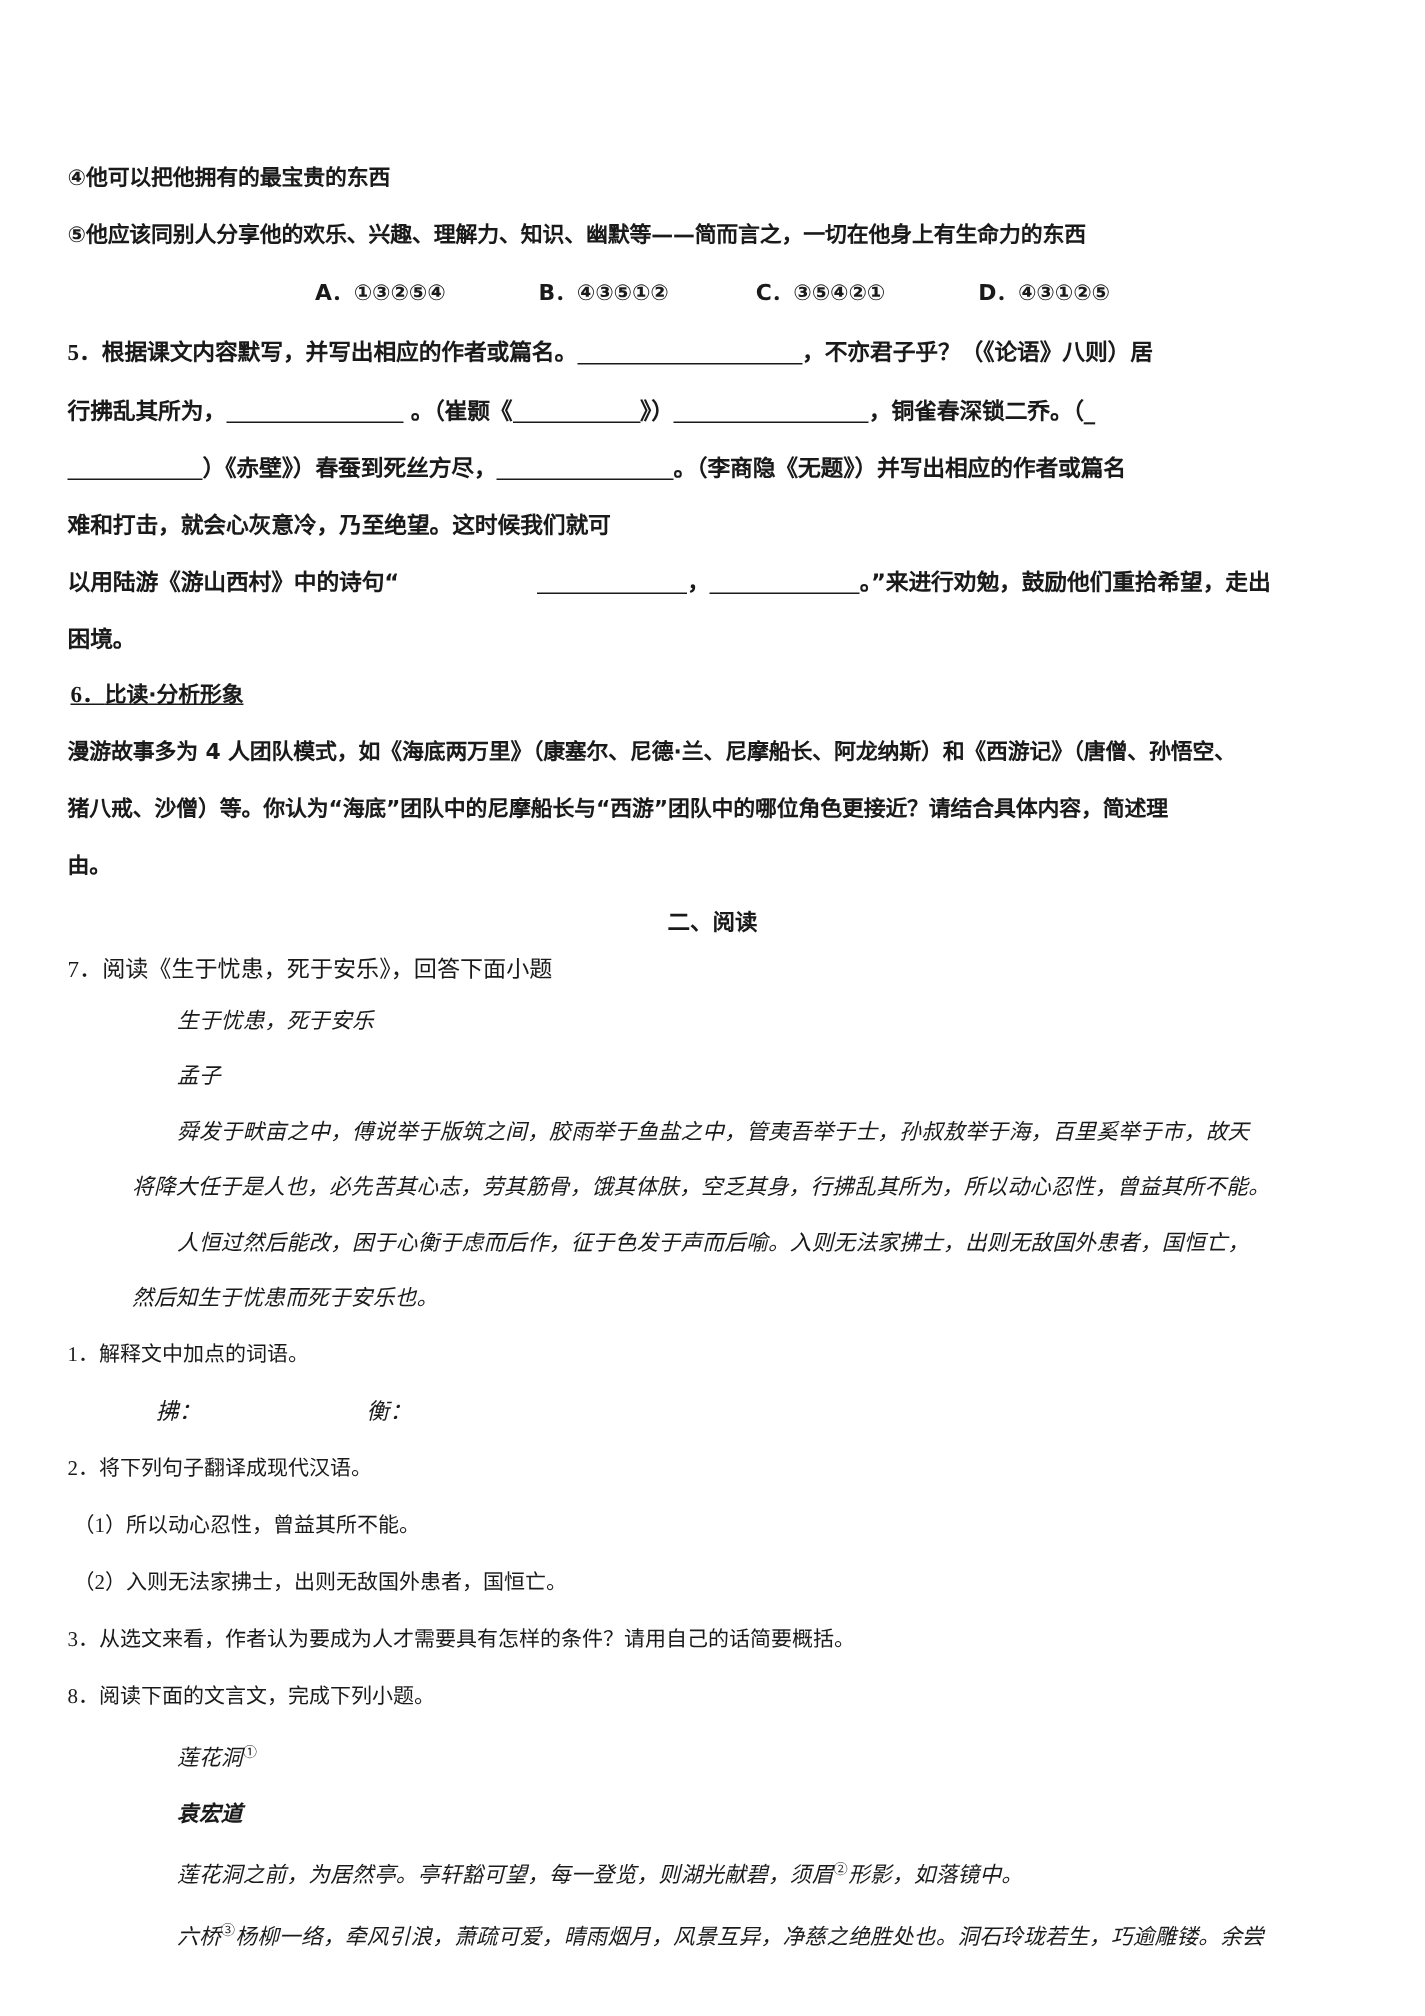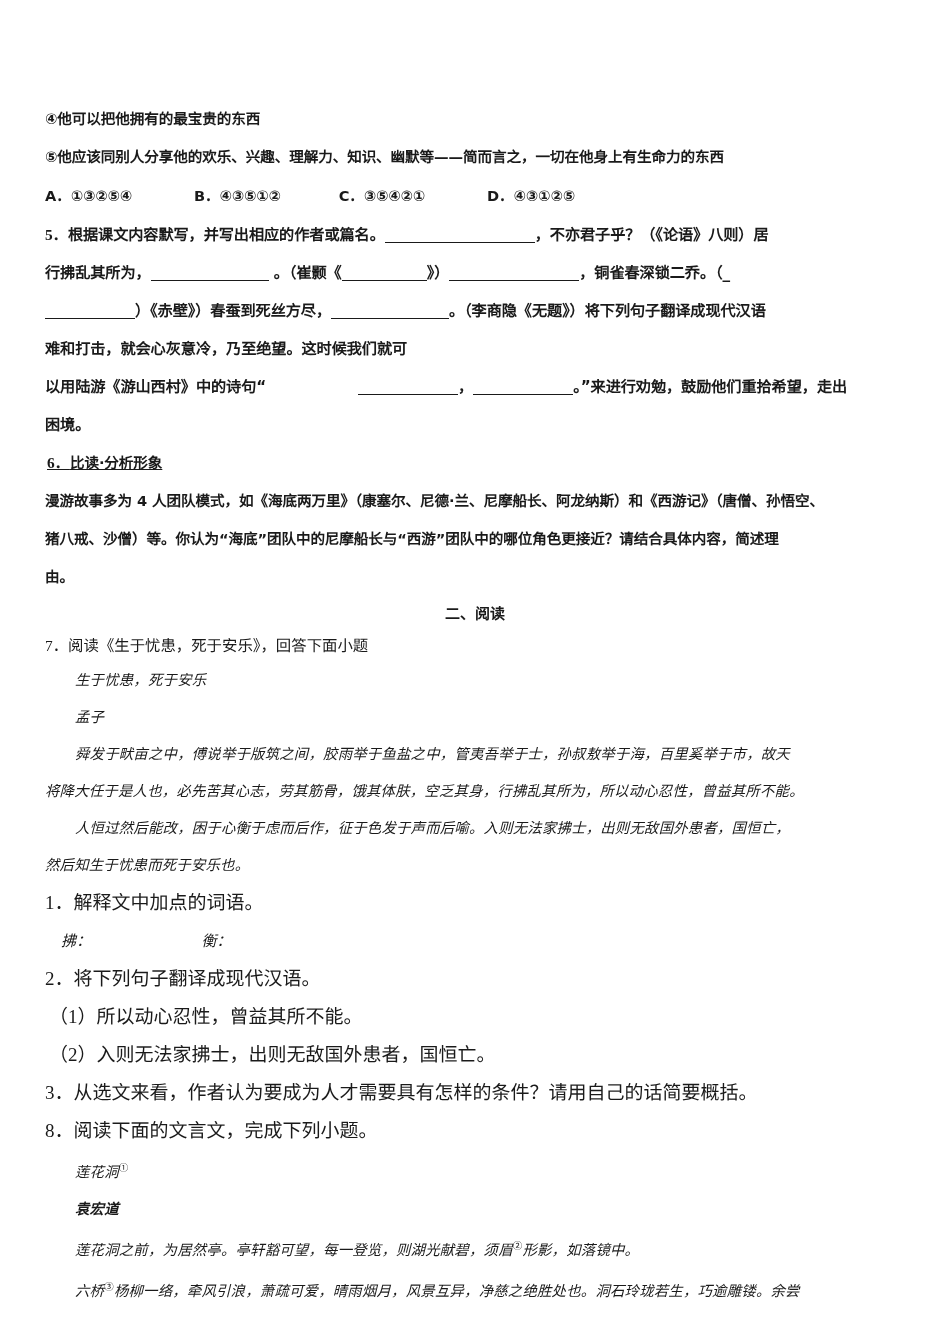--- a/index.html
+++ b/index.html
@@ -37,20 +37,21 @@
     font-size: 15.4px;
     line-height: 38px;
   }
   
   .kai {
     font-family: "Liberation Serif", "DejaVu Serif", serif;
     font-size: 14.4px;
     line-height: 37px;
     font-style: italic;
     letter-spacing: 0.2px;
+    margin-left: 43px;
   }
   .sec-head {
     font-family: "DejaVu Sans", "Liberation Sans", sans-serif;
     font-weight: bold;
     font-size: 15px;
     line-height: 32px;
   }
   .qnum {
     font-family: "Liberation Serif", "DejaVu Serif", serif;
     font-size: 15.4px;
@@ -74,34 +75,34 @@
   .b-w118 { width: 118px; }
   .b-w100 { width: 100px; }
   .b-w90  { width: 90px; }
   .b-w85  { width: 85px; }
 
   .sup {
     font-size: 9.5px;
     vertical-align: super;
     font-style: normal;
   }
-  .sub-q { font-size: 19px; line-height: 38px; }
+  .sub-q { font-size: 14px; line-height: 38px; }
   .blank-row { line-height: 38px; font-size: 15px; font-style: italic; }
   .gapbig { display: inline-block; width: 92px; }
   .q5line { font-size: 15.2px; line-height: 38px; white-space: nowrap; }
 </style>
 </head>
 <body>
 
 <div class="page">
 
   <div class="hei">④他可以把他拥有的最宝贵的东西</div>
   <div class="hei">⑤他应该同别人分享他的欢乐、兴趣、理解力、知识、幽默等——简而言之，一切在他身上有生命力的东西</div>
 
-  <div class="hei" style="line-height:40px;">
+  <div class="hei" style="line-height:40px;text-align:center;">
     <span>
       <span>A．</span><span>①③②⑤④</span>
     </span>
     <span class="opt-gap-1"></span>
     <span>
       <span>B．</span><span>④③⑤①②</span>
     </span>
     <span class="opt-gap-2"></span>
     <span>
       <span>C．</span><span>③⑤④②①</span>
@@ -115,21 +116,21 @@
   <div class="q5line hei">
     <span class="qnum">5．</span><span>根据课文内容默写，并写出相应的作者或篇名。</span><span class="blank b-w150"></span><span>，不亦君子乎？（《论语》八则）居</span>
   </div>
 
 
   <div class="q5line hei">
     <span>行拂乱其所为，</span><span class="blank b-w118"></span><span> 。（崔颢《</span><span class="blank b-w85"></span><span>》）</span><span class="blank b-w130"></span><span>，铜雀春深锁二乔。（_</span>
   </div>
 
   <div class="q5line hei">
-    <span class="blank b-w90"></span><span>）《赤壁》）春蚕到死丝方尽，</span><span class="blank b-w118"></span><span>。（李商隐《无题》）将下列句子翻译成现代汉语</span>
+    <span class="blank b-w90"></span><span>）《赤壁》）春蚕到死丝方尽，</span><span class="blank b-w118"></span><span>。（李商隐《无题》）并写出相应的作者或篇名</span>
   </div>
 
   <div class="q5line hei">难和打击，就会心灰意冷，乃至绝望。这时候我们就可</div>
 
   <div class="q5line hei">
     <span>以用陆游《游山西村》中的诗句“</span><span class="gapbig"></span><span class="blank b-w100"></span><span>，</span><span class="blank b-w100"></span><span>。”来进行劝勉，鼓励他们重拾希望，走出</span>
   </div>
 
   <div class="q5line hei">困境。</div>
 

